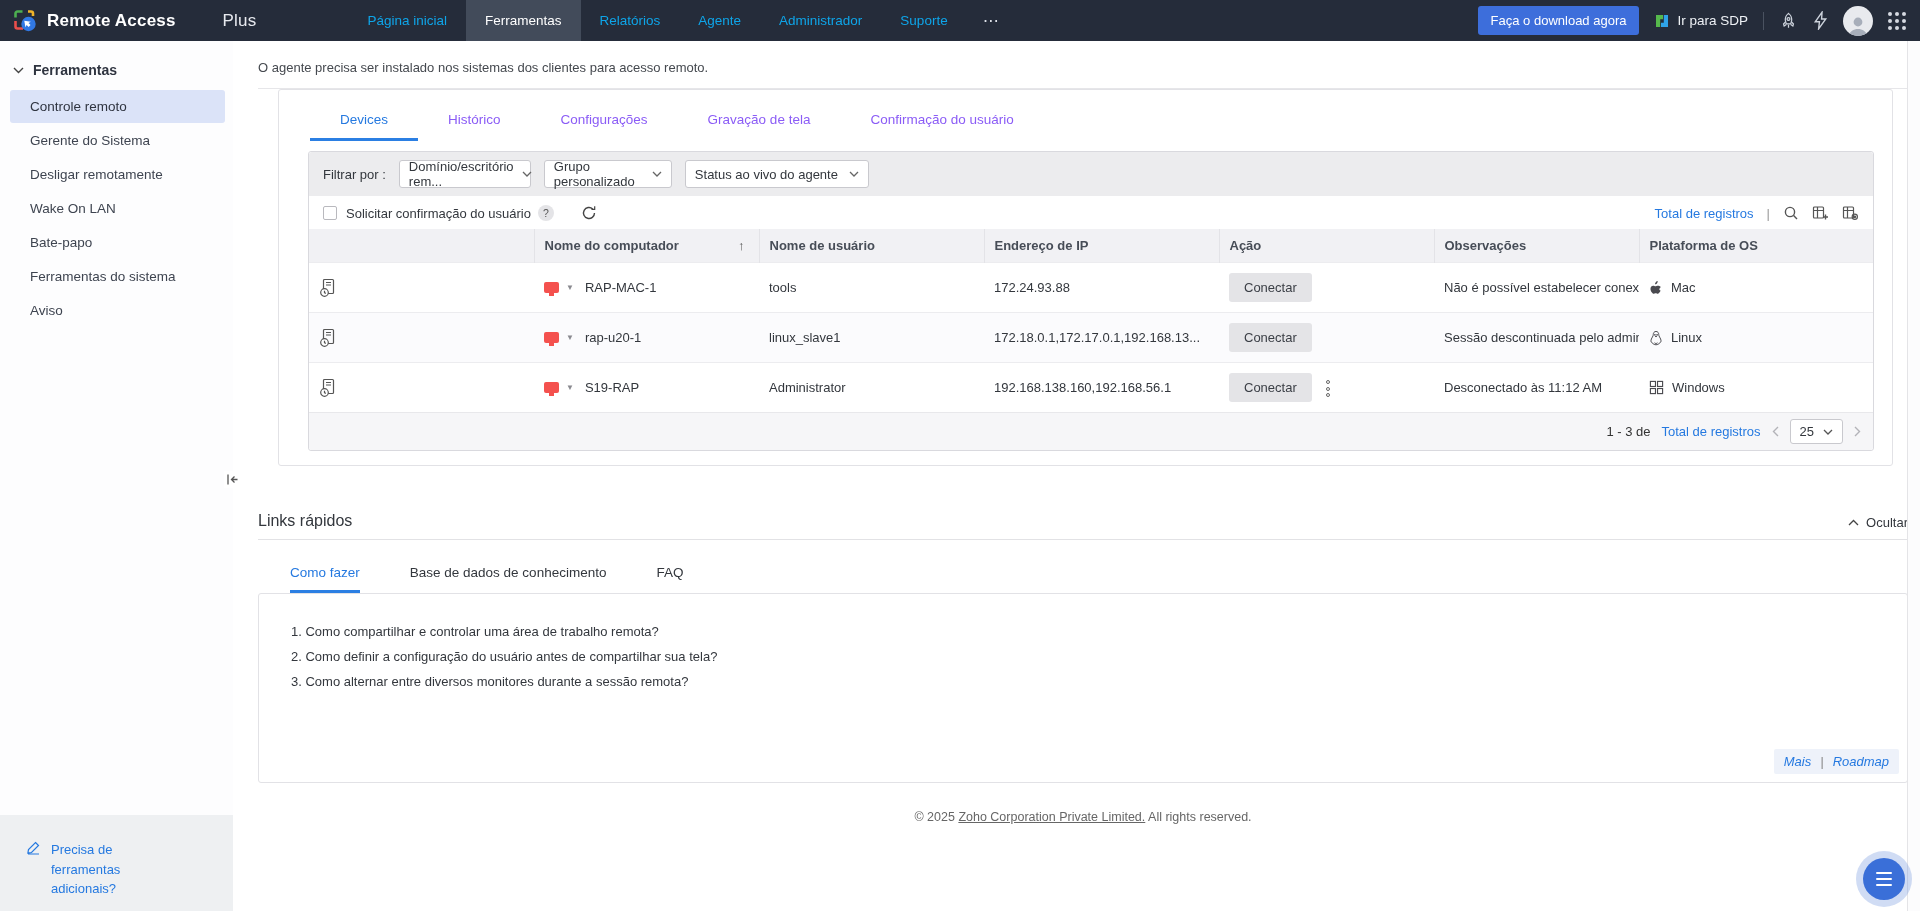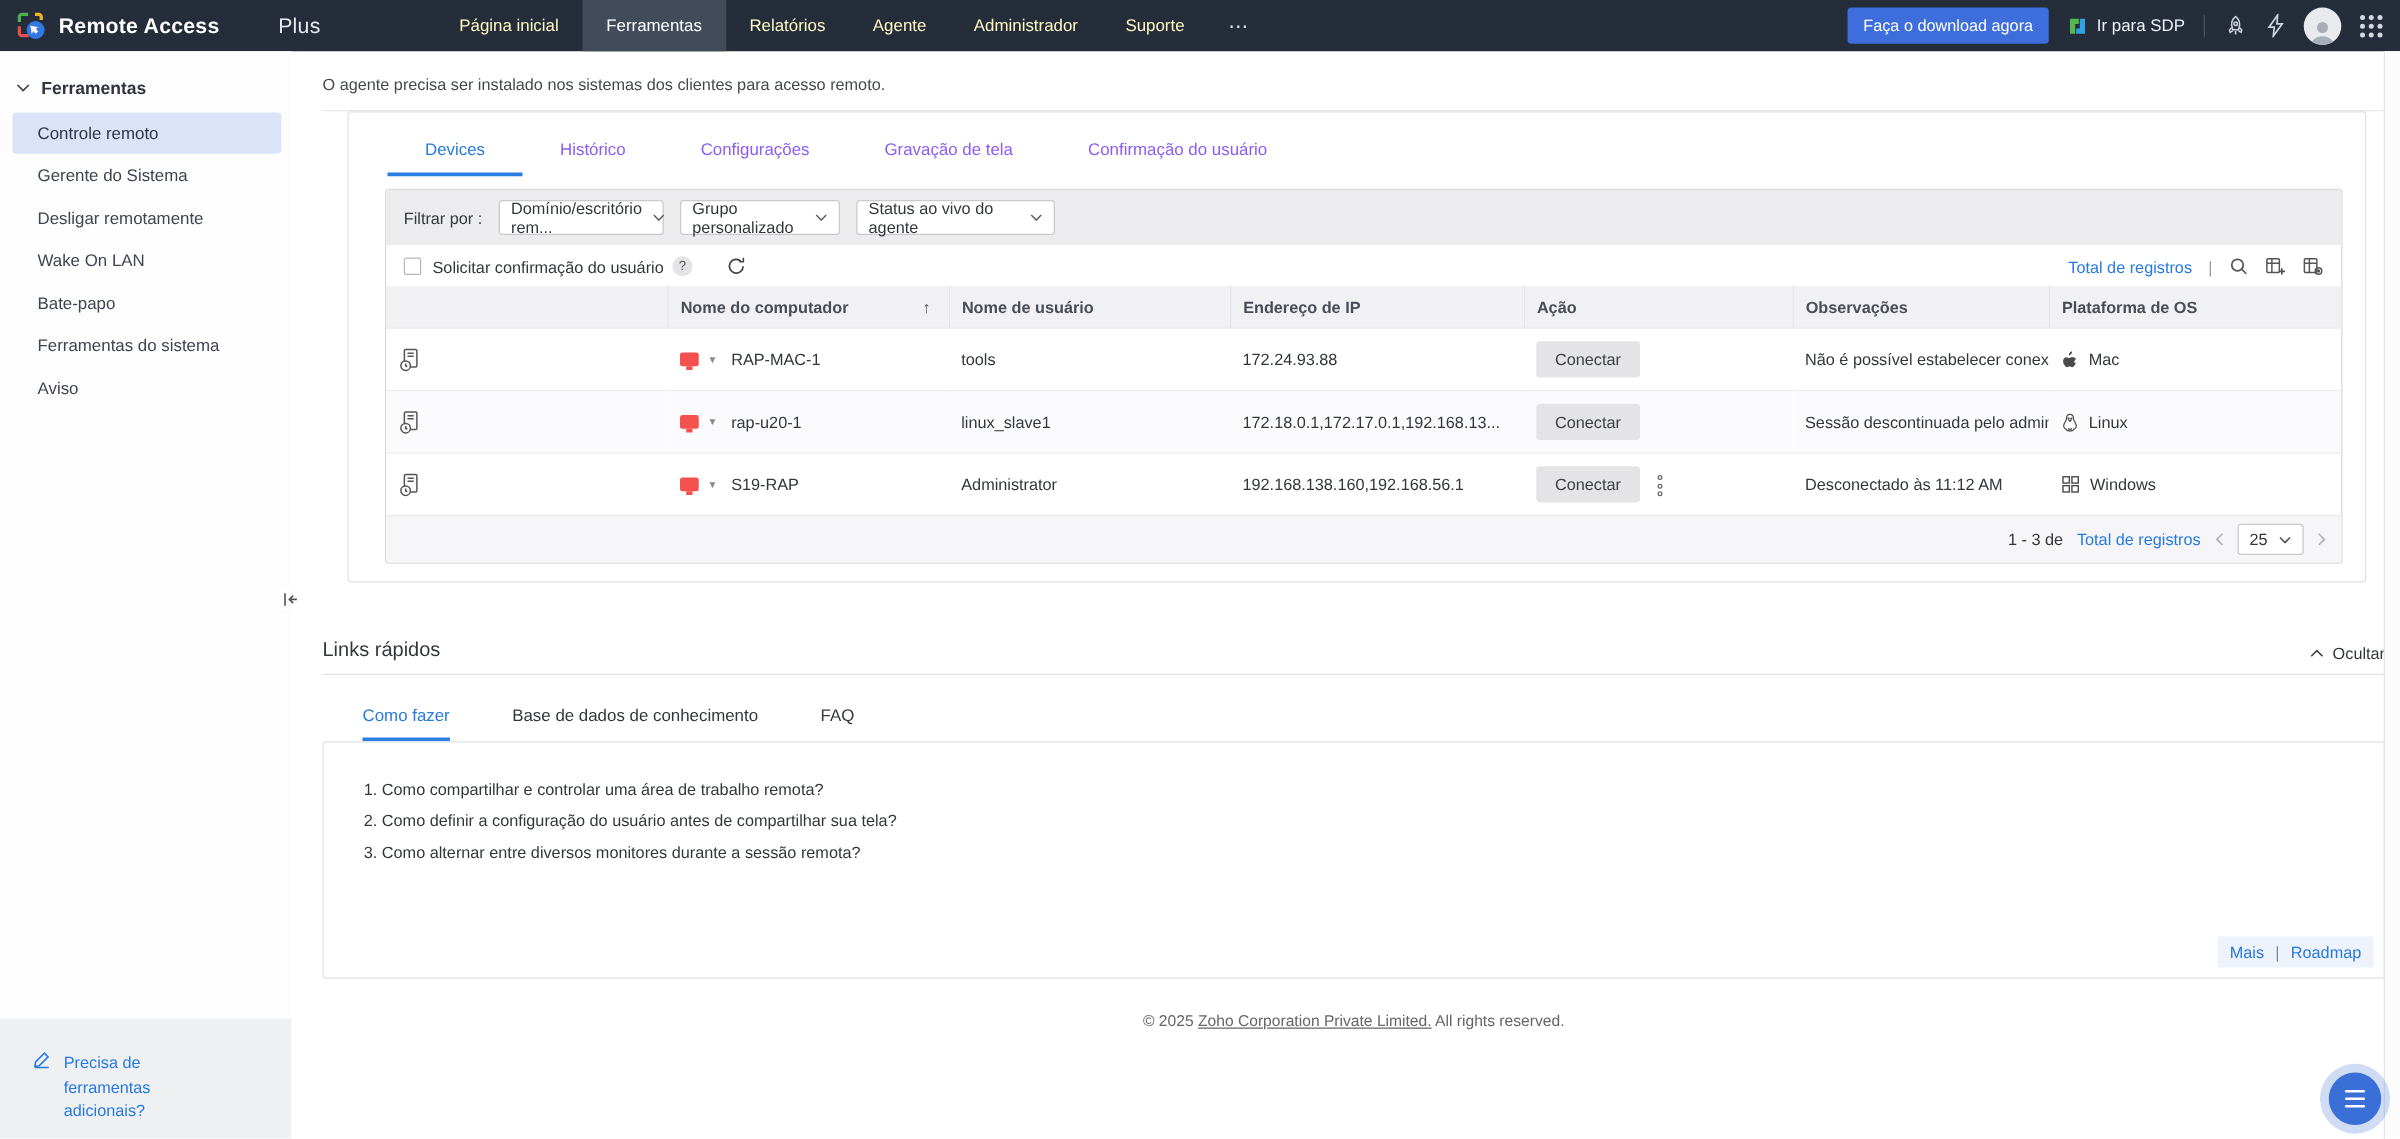--- a/index.html
+++ b/index.html
@@ -7,21 +7,21 @@
   body { font-family:"Liberation Sans","DejaVu Sans",sans-serif; background:#fff; color:#333; position:relative; }
   svg { display:block; }
 
   
   .topbar { height:41px; background:#252c3a; display:flex; align-items:center; padding:0 14px 0 12px; }
   .brand { display:flex; align-items:center; gap:9px; }
   .brand-title { color:#fff; font-size:17px; letter-spacing:.2px; white-space:nowrap; }
   .brand-title .b { font-weight:700; }
   .brand-title .l { font-weight:300; color:#e8eaef;margin-left:42px; }
   .topnav { display:flex; align-items:stretch; height:41px; margin-left:92px; }
-  .topnav-item { display:flex; align-items:center; padding:0 19px; color:#fef9c3; font-size:13.5px; cursor:pointer; white-space:nowrap; }
+  .topnav-item { display:flex; align-items:center; padding:0 19px; color:#0ea5e9; font-size:13.5px; cursor:pointer; white-space:nowrap; }
   .topnav-item.active { background:#424b5a; color:#fff; }
   .topnav-more { display:flex; align-items:center; padding:0 16px; color:#dfe3ea; font-size:16px; cursor:pointer; }
   .top-right { margin-left:auto; display:flex; align-items:center; gap:15px; }
   .download-btn { background:#3d6edb; color:#fff; font-size:13px; border:none; border-radius:3px; padding:7px 13px; cursor:pointer; white-space:nowrap; }
   .sdp { display:flex; align-items:center; gap:7px; color:#eef1f5; font-size:13.5px; cursor:pointer; white-space:nowrap; }
   .top-divider { width:1px; height:18px; background:#4a5260; }
   .top-icon { color:#cdd3dc; cursor:pointer; display:flex; align-items:center; }
   .avatar { width:30px; height:30px; border-radius:50%; background:#e8eaee; display:flex; align-items:flex-end; justify-content:center; overflow:hidden; cursor:pointer; }
   .apps-grid { display:grid; grid-template-columns:repeat(3,4px); grid-gap:3px; cursor:pointer; }
   .apps-grid i { width:4px; height:4px; border-radius:50%; background:#d6dae1; }
@@ -50,21 +50,21 @@
   .outer-card { border:1px solid #e2e2e6; border-radius:3px; margin:0 15px 0 20px; background:#fff;padding-left:11px; }
   .device-tabs { display:flex; padding:13px 0 0 20px; font-size:13.5px; }
   .device-tab { padding:9px 30px 11px; color:#8b5cf6; cursor:pointer; border-bottom:3px solid transparent; }
   .device-tab.active { color:#2579e0; border-bottom-color:#2b7fe3; }
 
   .inner-card { margin:10px 18px 14px; border:1px solid #d9d9de; border-radius:3px; }
   .filter-bar { background:#ececee; padding:8px 14px; display:flex; align-items:center; gap:13px; border-radius:3px 3px 0 0; }
   .filter-label { font-size:13px; color:#33373d; }
   .select { background:#fff; border:1px solid #c9c9ce; border-radius:3px; height:28px; display:flex; align-items:center; justify-content:space-between; padding:0 9px; font-size:13px; color:#33373d; cursor:pointer; gap:8px; }
   .select .chev { color:#666; }
-  .w1{width:132px;} .w2{width:128px;} .w3{width:159px;}
+  .w1{width:132px;} .w2{width:128px;} .w3{width:184px;}
 
   .toolbar-row { display:flex; align-items:center; padding:9px 14px 8px; }
   .checkbox { width:14px; height:14px; border:1px solid #b9b9be; border-radius:2px; background:#fff; cursor:pointer; flex-shrink:0; }
   .toolbar-label { font-size:13px; color:#33373d; margin-left:9px; }
   .help-badge { width:16px; height:16px; border-radius:50%; background:#e4e4e7; color:#555; font-size:10.5px; display:flex; align-items:center; justify-content:center; margin-left:7px; cursor:pointer; }
   .refresh { margin-left:27px; color:#444; cursor:pointer; }
   .toolbar-right { margin-left:auto; display:flex; align-items:center; gap:13px; }
   .total-link { color:#2579e0; font-size:13px; cursor:pointer; }
   .pipe { color:#999; font-size:13px; }
   .tool-icon { color:#555; cursor:pointer; }
@@ -92,21 +92,21 @@
 
   
   .quick-head { margin-top:46px; display:flex; align-items:flex-end; justify-content:space-between; padding-bottom:9px; border-bottom:1px solid #e2e2e5; }
   .quick-title { font-size:16px; color:#33373d; }
   .hide-link { display:flex; align-items:center; gap:7px; font-size:13px; color:#33373d; cursor:pointer; }
   .quick-tabs { display:flex; gap:50px; margin:25px 0 0 32px; font-size:13.5px; }
   .quick-tab { padding-bottom:10px; color:#33373d; cursor:pointer; border-bottom:3px solid transparent; }
   .quick-tab.active { color:#2579e0; border-bottom-color:#2b7fe3; }
   .quick-card { border:1px solid #e2e2e6; border-radius:3px; height:190px; position:relative; padding:25px 0 0 32px; }
   .quick-item { font-size:13px; color:#33373d; line-height:25px; cursor:pointer; }
-  .more-links { position:absolute; right:8px; bottom:8px; background:#eef2fa; border-radius:2px; padding:5px 10px; display:flex; gap:9px; font-size:13px; align-items:center; }
+  .more-links { position:absolute; right:8px; bottom:8px; background:#eef2fa; border-radius:2px; padding:5px 10px; display:flex; gap:9px; font-size:13px; align-items:center;font-style:italic; }
   .more-links a { color:#2579e0; cursor:pointer; text-decoration:none; }
   .more-sep { color:#888; }
 
   .page-footer { text-align:center; margin-top:27px; font-size:12.5px; color:#666; }
   .page-footer .flink { color:#666; text-decoration:underline; cursor:pointer; }
 
   
   .scroll-gutter { position:absolute; right:0; top:41px; height:870px; width:13px; background:#fcfcfd; border-left:1px solid #e4e4e7; }
   .fab { position:absolute; right:15px; bottom:11px; width:42px; height:42px; border-radius:50%; background:#3a6fd8; box-shadow:0 0 0 7px rgba(110,145,220,.32); display:flex; flex-direction:column; align-items:center; justify-content:center; gap:3.5px; cursor:pointer; }
   .fab i { width:16px; height:2.2px; background:#fff; border-radius:1px; }

